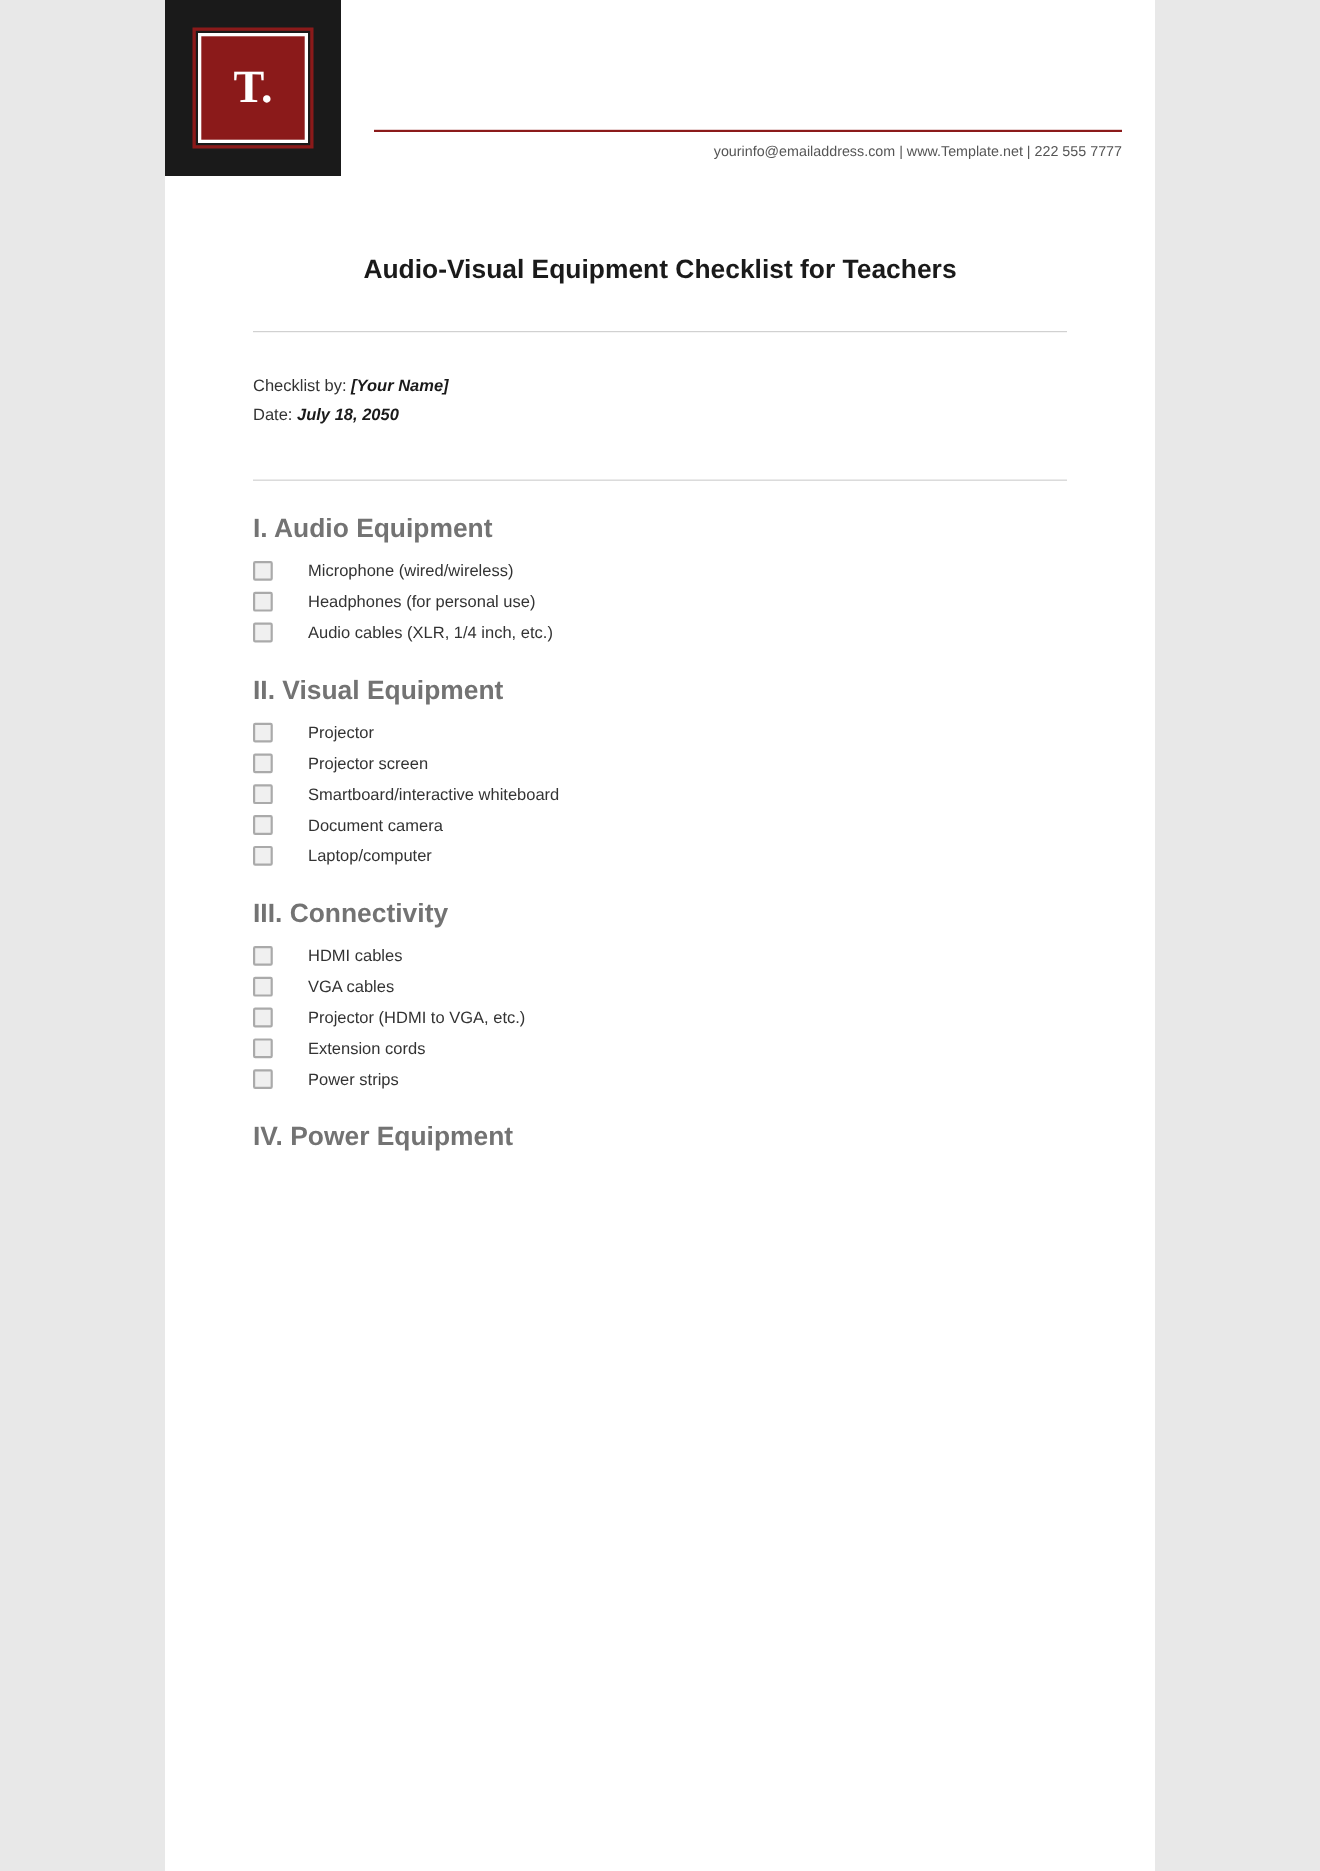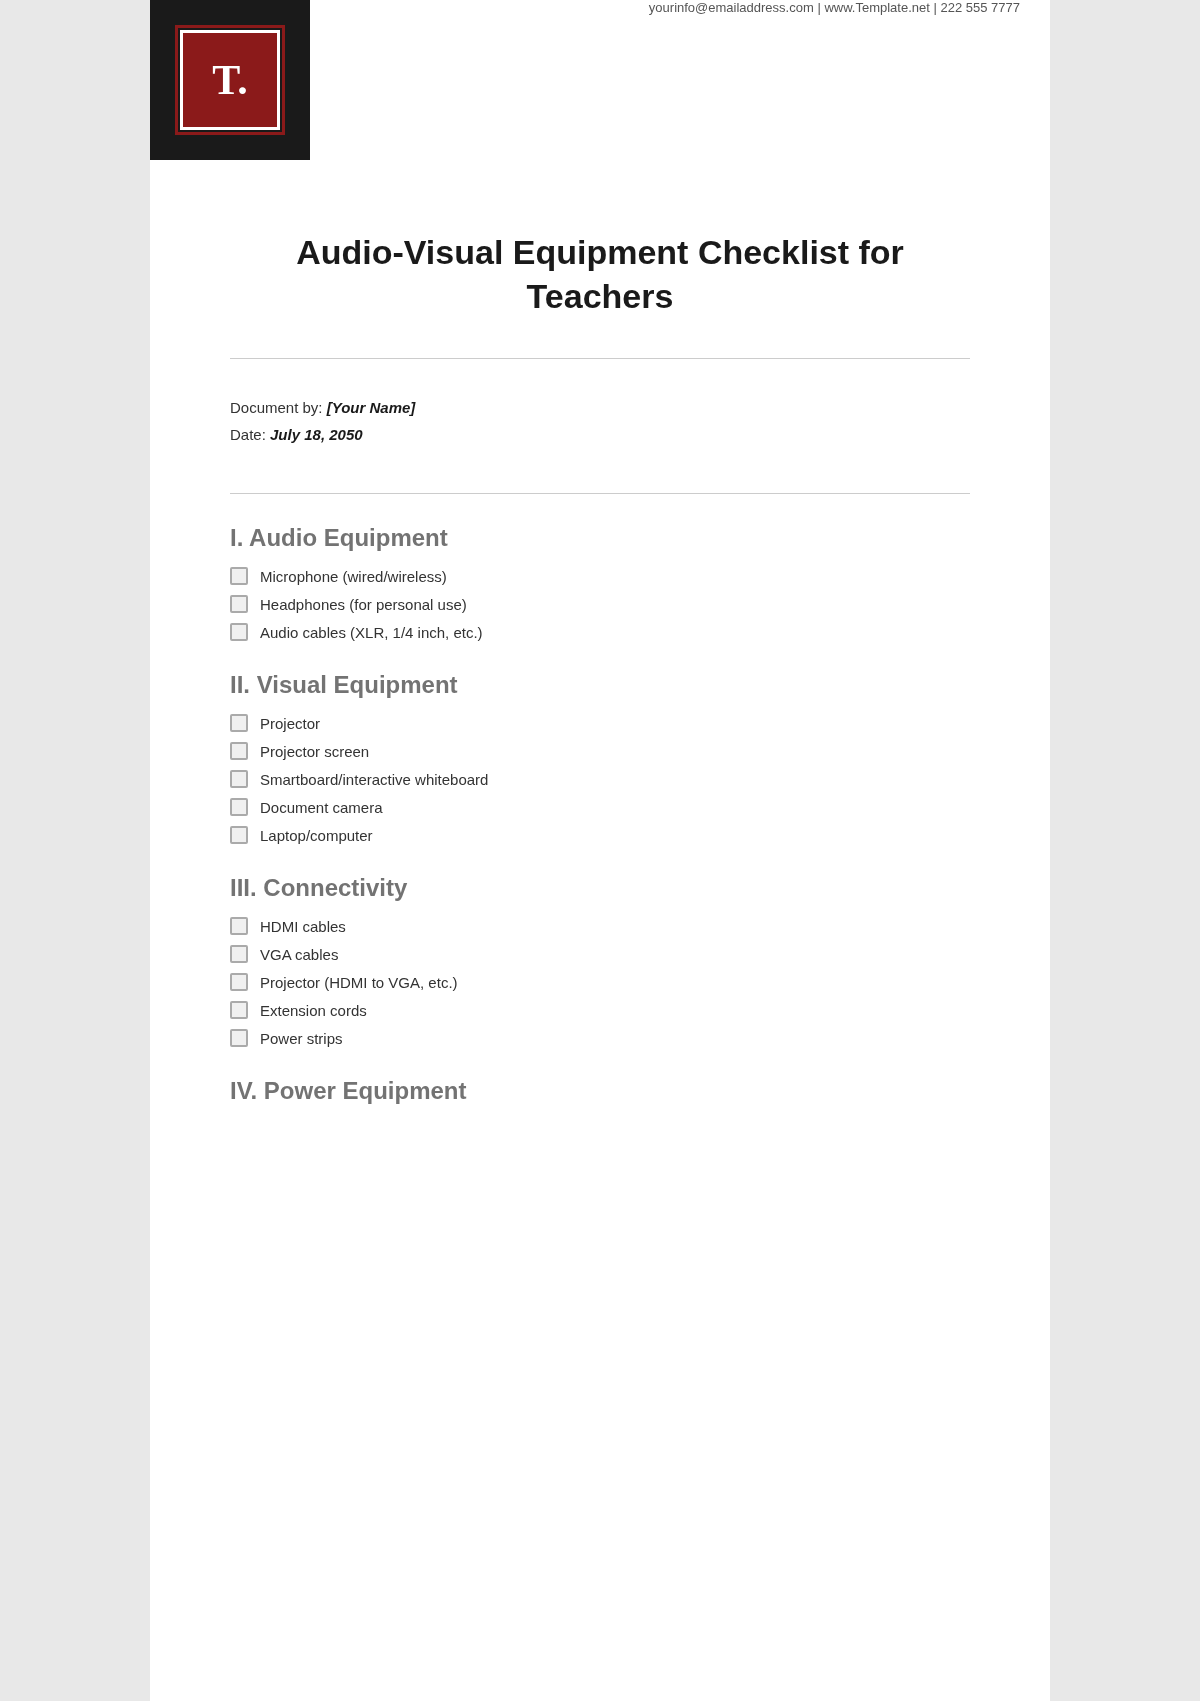--- a/index.html
+++ b/index.html
@@ -65,21 +65,21 @@
     .logo-text {
       font-size: 42px;
       font-weight: bold;
       color: #ffffff;
       font-family: Georgia, serif;
     }
 
     .header-right {
       flex: 1;
       display: flex;
-      flex-direction: row;
+      flex-direction: column;
       justify-content: flex-end;
       padding: 0 30px 15px 30px;
     }
 
     .header-line {
       height: 2px;
       background-color: #8b1a1a;
       margin-bottom: 10px;
     }
 
@@ -89,21 +89,21 @@
       text-align: right;
     }
 
     
     .content {
       padding: 40px 80px;
     }
 
     .doc-title {
       text-align: center;
-      font-size: 34px;
+      font-size: 24px;
       font-weight: bold;
       color: #1a1a1a;
       margin: 30px 0 40px 0;
       line-height: 1.3;
     }
 
     .divider {
       border: none;
       border-top: 1px solid #ccc;
       margin: 20px 0;
@@ -142,20 +142,21 @@
       padding: 0;
       margin: 0 0 10px 0;
     }
 
     .checklist-item {
       display: flex;
       align-items: center;
       margin-bottom: 10px;
       font-size: 15px;
       color: #333;
+      gap: 20px;
     }
 
     .checkbox {
       width: 18px;
       height: 18px;
       border: 2px solid #aaa;
       background-color: #f0f0f0;
       border-radius: 2px;
       flex-shrink: 0;
       margin-right: 12px;
@@ -179,21 +180,21 @@
   </div>
 
   <div class="content">
 
     <h1 class="doc-title">Audio-Visual Equipment Checklist for Teachers</h1>
 
     <hr class="divider">
 
     <div class="meta-section">
       <div class="meta-line">
-        <span class="meta-label">Document by:</span>
+        <span class="meta-label">Checklist by:</span>
         <span> </span>
         <span class="meta-value">[Your Name]</span>
       </div>
       <div class="meta-line">
         <span class="meta-label">Date:</span>
         <span> </span>
         <span class="meta-value">July 18, 2050</span>
       </div>
     </div>
 

